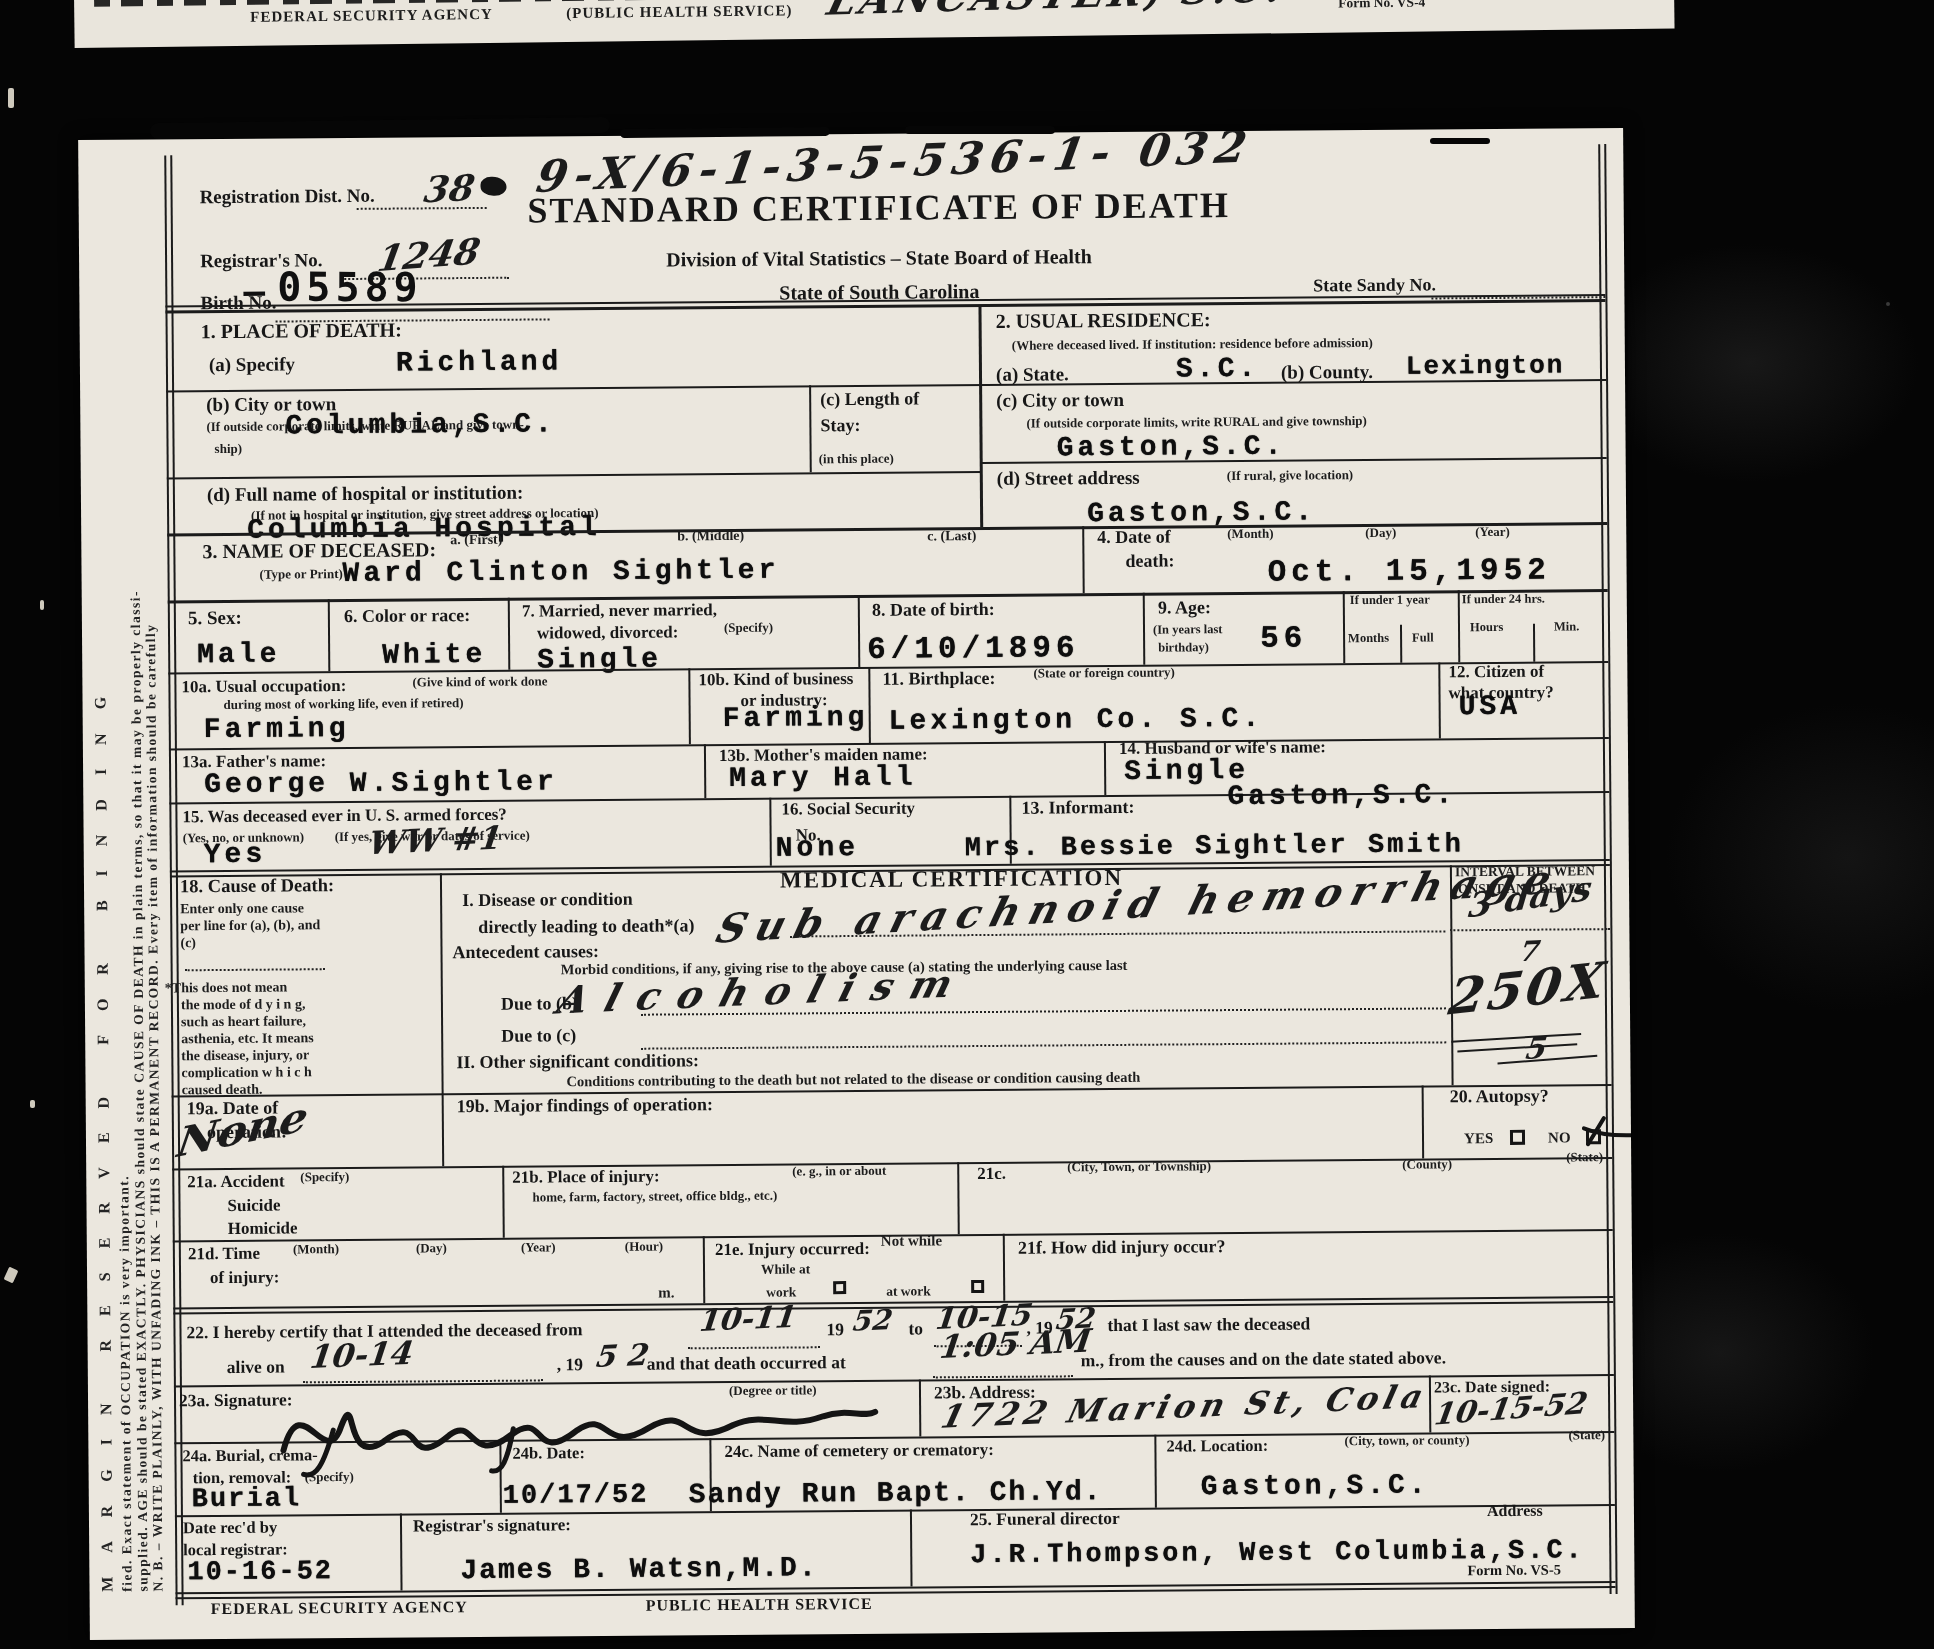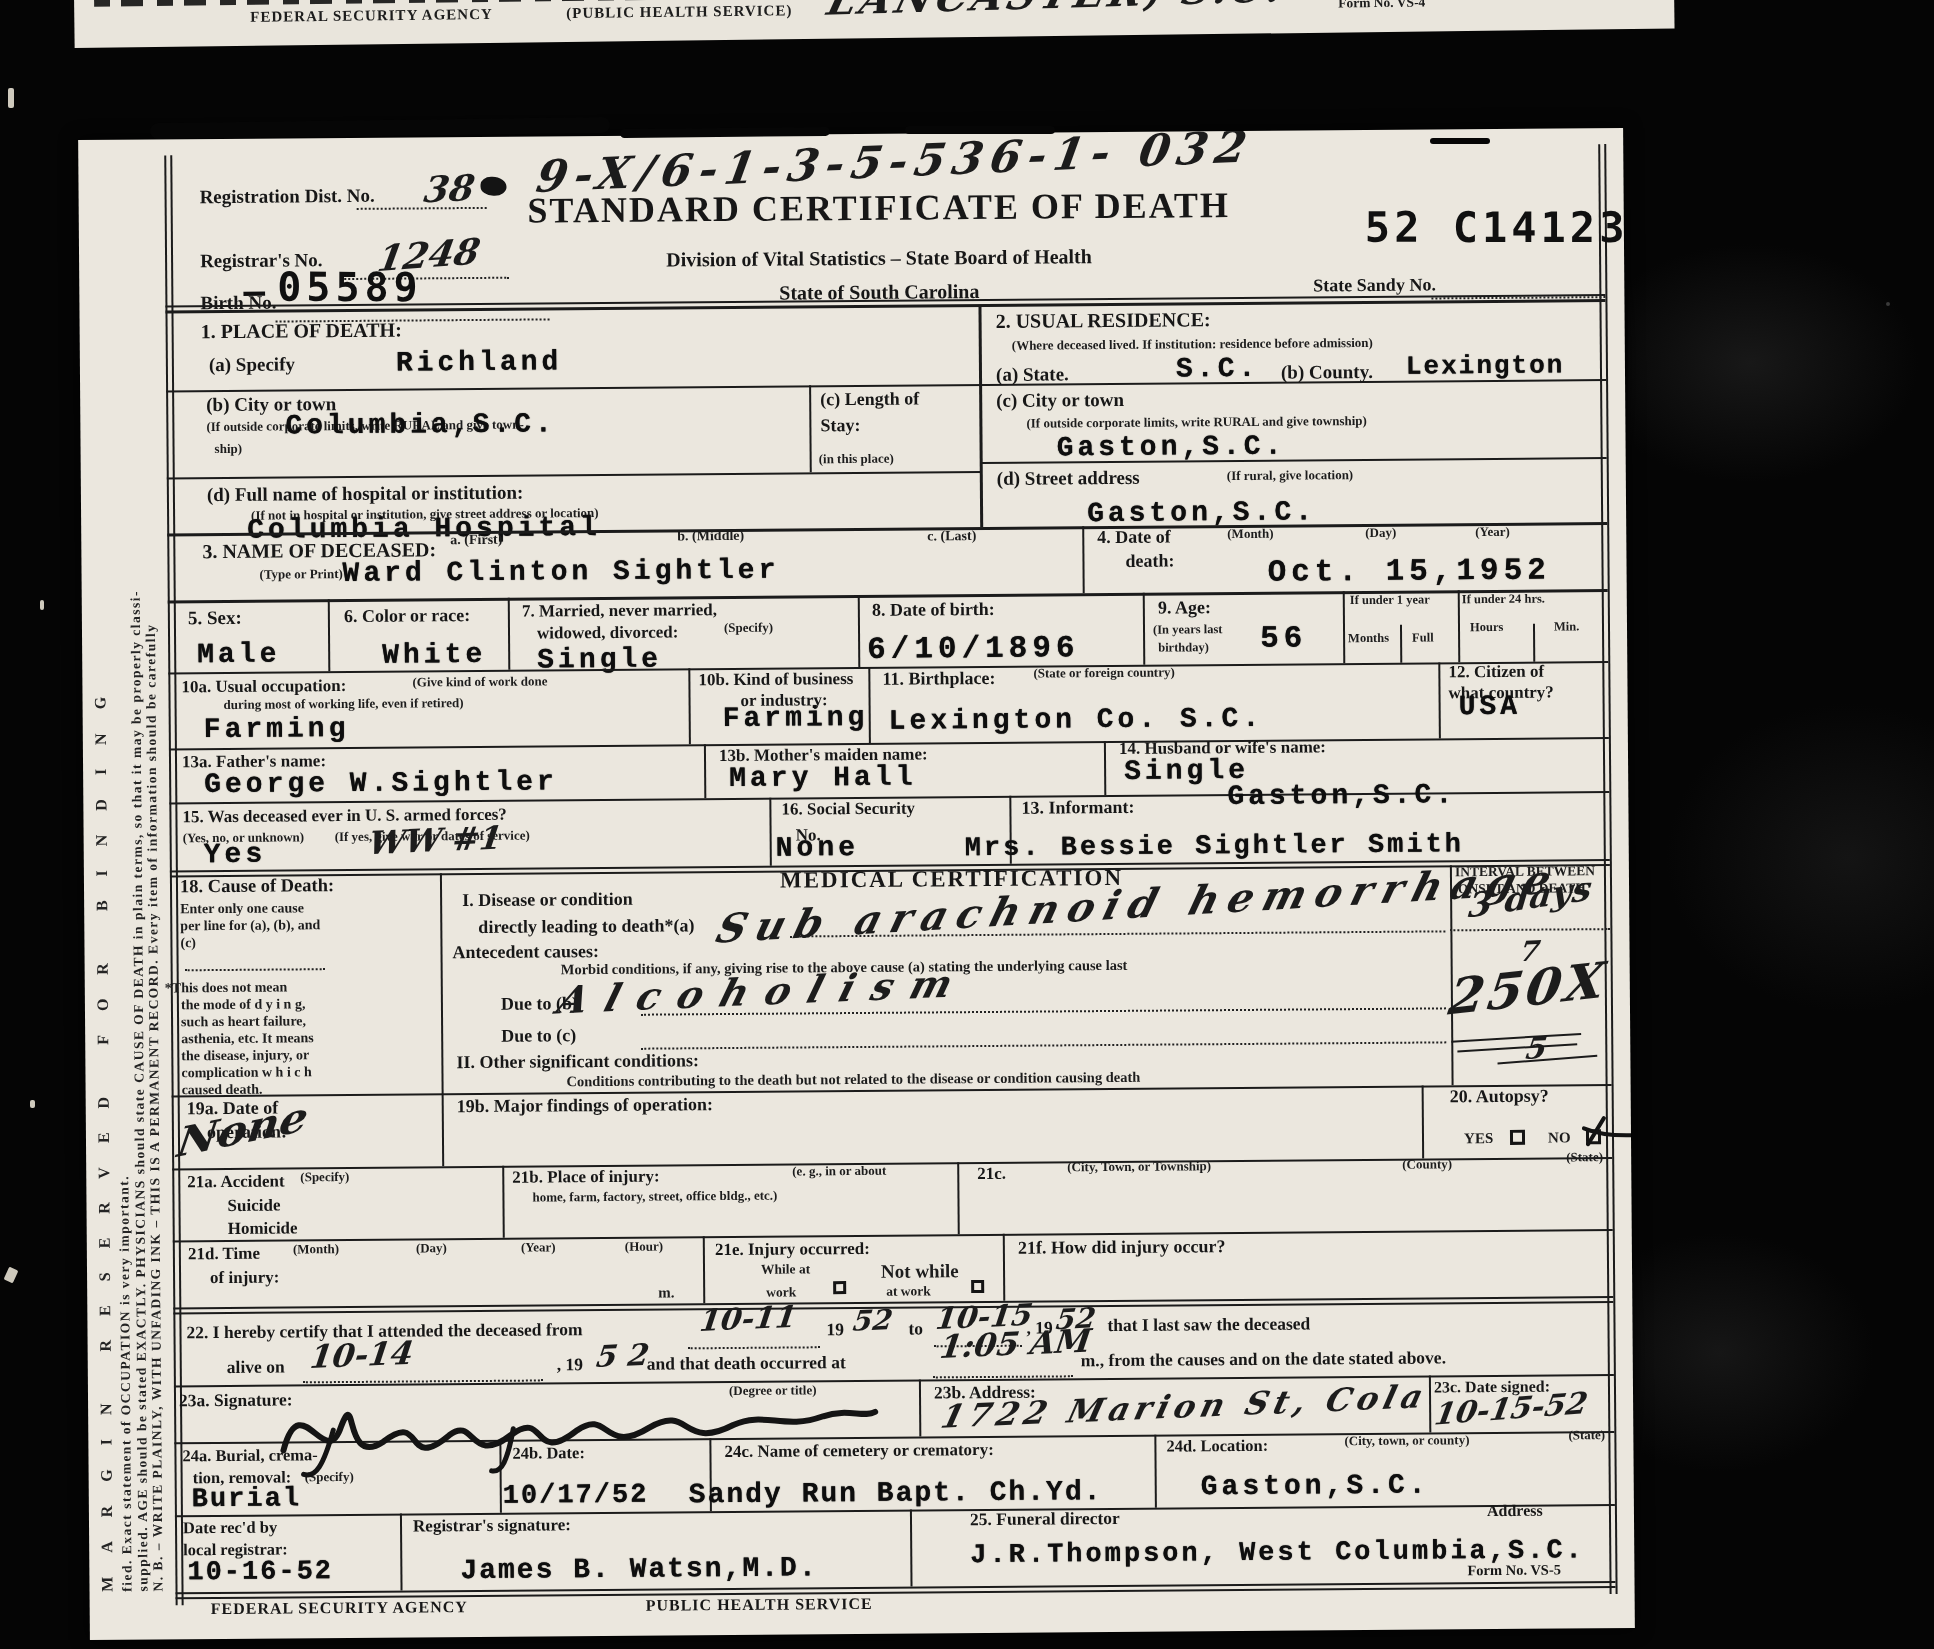--- a/index.html
+++ b/index.html
@@ -67,21 +67,20 @@
   <div class="f" style="left:121px;top:48px">Registration Dist. No.</div>
   <div class="dot" style="left:278px;top:70px;width:130px"></div>
   <div class="hw" style="left:346px;top:30px;font-size:36px">38</div>
   <div class="blob" style="left:402px;top:40px;width:26px;height:19px"></div>
   <div class="hw" style="left:461px;top:2px;font-size:44px;letter-spacing:7px;transform:skewX(-12deg) rotate(-2deg)">9-X/6-1-3-5-536-1- 032</div>
   <div class="f" style="left:420px;top:56px;width:760px;text-align:center;font-size:36px;letter-spacing:2px">STANDARD CERTIFICATE OF DEATH</div>
   <div class="f" style="left:121px;top:112px">Registrar's No.</div>
   <div class="dot" style="left:262px;top:140px;width:168px"></div>
   <div class="hw" style="left:300px;top:96px;font-size:36px;transform:skewX(-14deg) rotate(-4deg)">1248</div>
   <div class="f" style="left:420px;top:114px;width:760px;text-align:center;font-size:20px">Division of Vital Statistics – State Board of Health</div>
-  <div class="stamp" style="left:1286px;top:74px;font-size:42px;letter-spacing:4px;transform:rotate(0.5deg)">52 C14123</div>
   <div class="f" style="left:121px;top:154px">Birth No.</div>
   <div class="stamp" style="left:164px;top:132px;font-size:36px">–</div>
   <div class="stamp" style="left:198px;top:126px;font-size:40px;letter-spacing:5px;transform:rotate(0.6deg)">05589</div>
   <div class="dot" style="left:196px;top:182px;width:274px"></div>
   <div class="f" style="left:420px;top:148px;width:760px;text-align:center;font-size:20px">State of South Carolina</div>
   <div class="f" style="left:1234px;top:146px;font-size:18px">State Sandy No.</div>
   <div class="dot" style="left:1352px;top:168px;width:174px"></div>
 
   <div class="hl" style="left:86px;top:166px;width:1440px"></div>
   <div class="hl" style="left:86px;top:171px;width:1440px;height:3px"></div>
@@ -295,21 +294,21 @@
   <div class="s" style="left:206px;top:1104px">(Month)</div>
   <div class="s" style="left:329px;top:1104px">(Day)</div>
   <div class="s" style="left:434px;top:1104px">(Year)</div>
   <div class="s" style="left:538px;top:1104px">(Hour)</div>
   <div class="f f17" style="left:123px;top:1130px">of injury:</div>
   <div class="s s15" style="left:571px;top:1150px">m.</div>
   <div class="f f17" style="left:628px;top:1106px">21e. Injury occurred:</div>
   <div class="s" style="left:674px;top:1128px;font-size:13.5px">While at</div>
   <div class="s" style="left:679px;top:1151px;font-size:13.5px">work</div>
   <div class="cb" style="left:746px;top:1147px;width:13px;height:13px"></div>
-  <div class="s" style="left:794px;top:1128px;font-size:19px">Not while</div>
+  <div class="s" style="left:794px;top:1100px;font-size:15px">Not while</div>
   <div class="s" style="left:799px;top:1151px;font-size:13.5px">at work</div>
   <div class="cb" style="left:884px;top:1147px;width:13px;height:13px"></div>
   <div class="f f18" style="left:931px;top:1106px">21f. How did injury occur?</div>
 
   <div class="hl" style="left:86px;top:1168px;width:1440px"></div>
   <div class="hl" style="left:86px;top:1173px;width:1440px"></div>
 
   <div class="f" style="left:99px;top:1184px;font-size:17.5px">22. I hereby certify that I attended the deceased from</div>
   <div class="dot" style="left:600px;top:1212px;width:132px"></div>
   <div class="hw" style="left:613px;top:1166px;font-size:30px">10-11</div>

